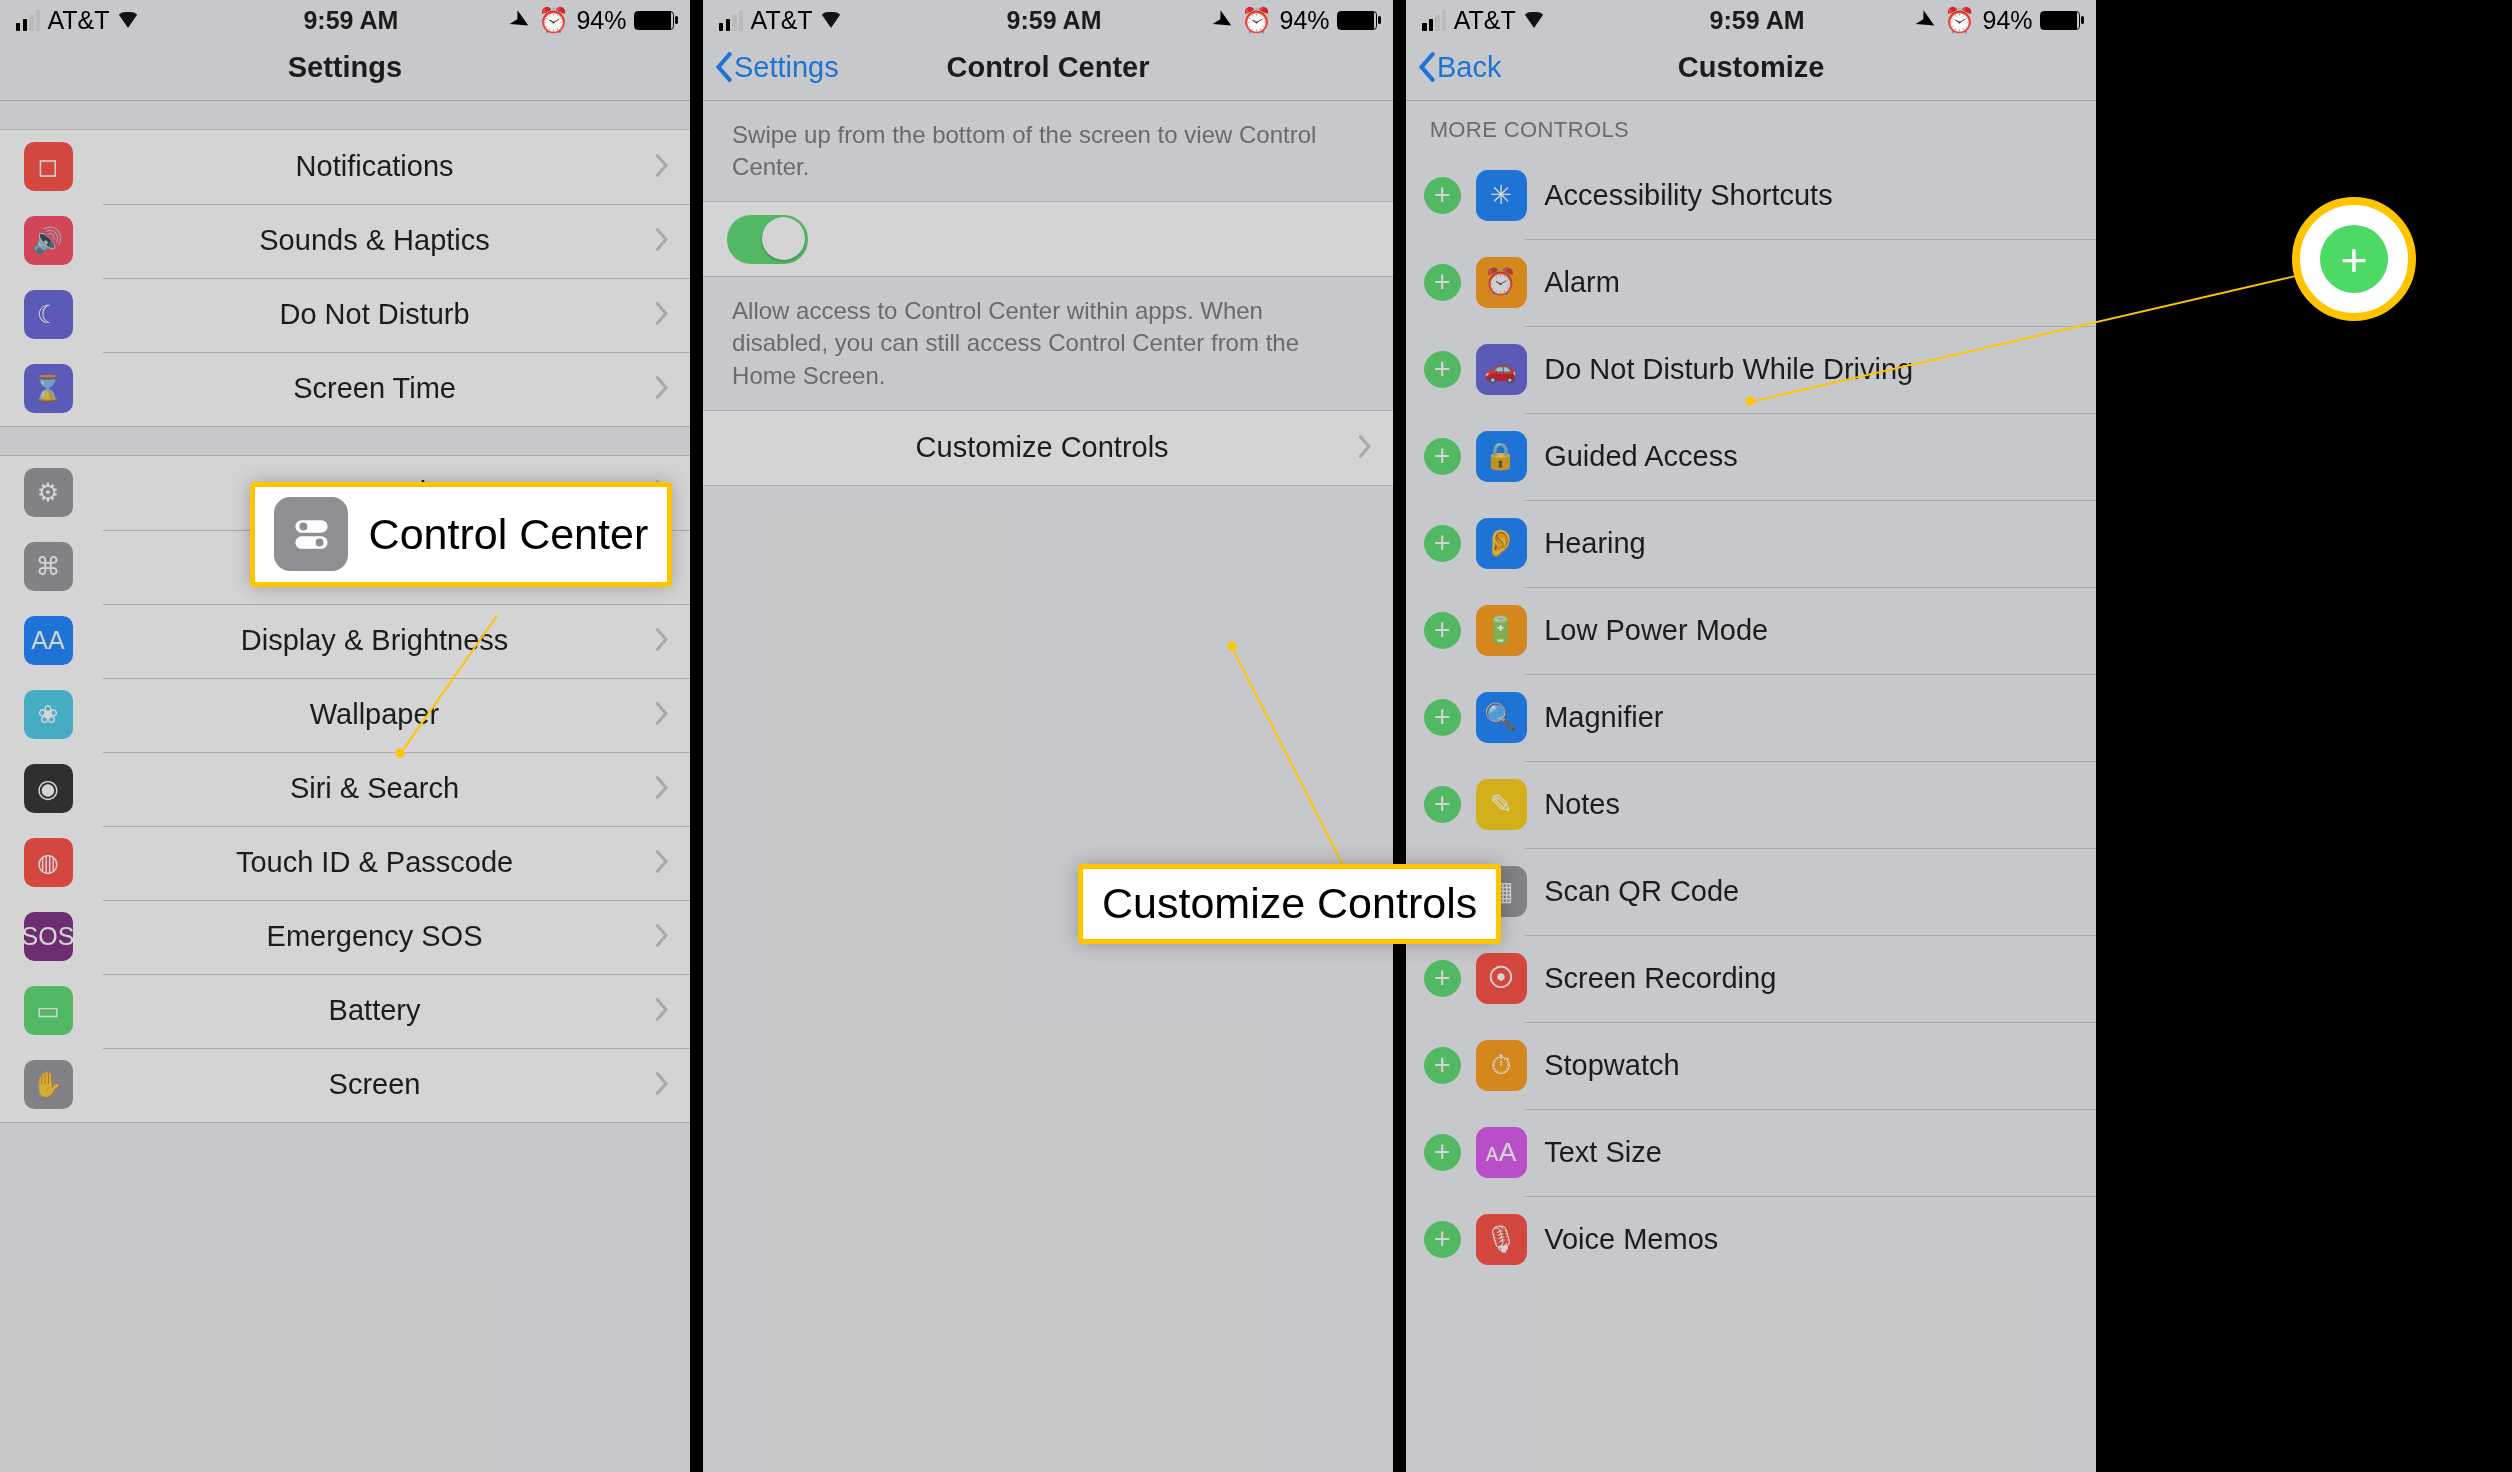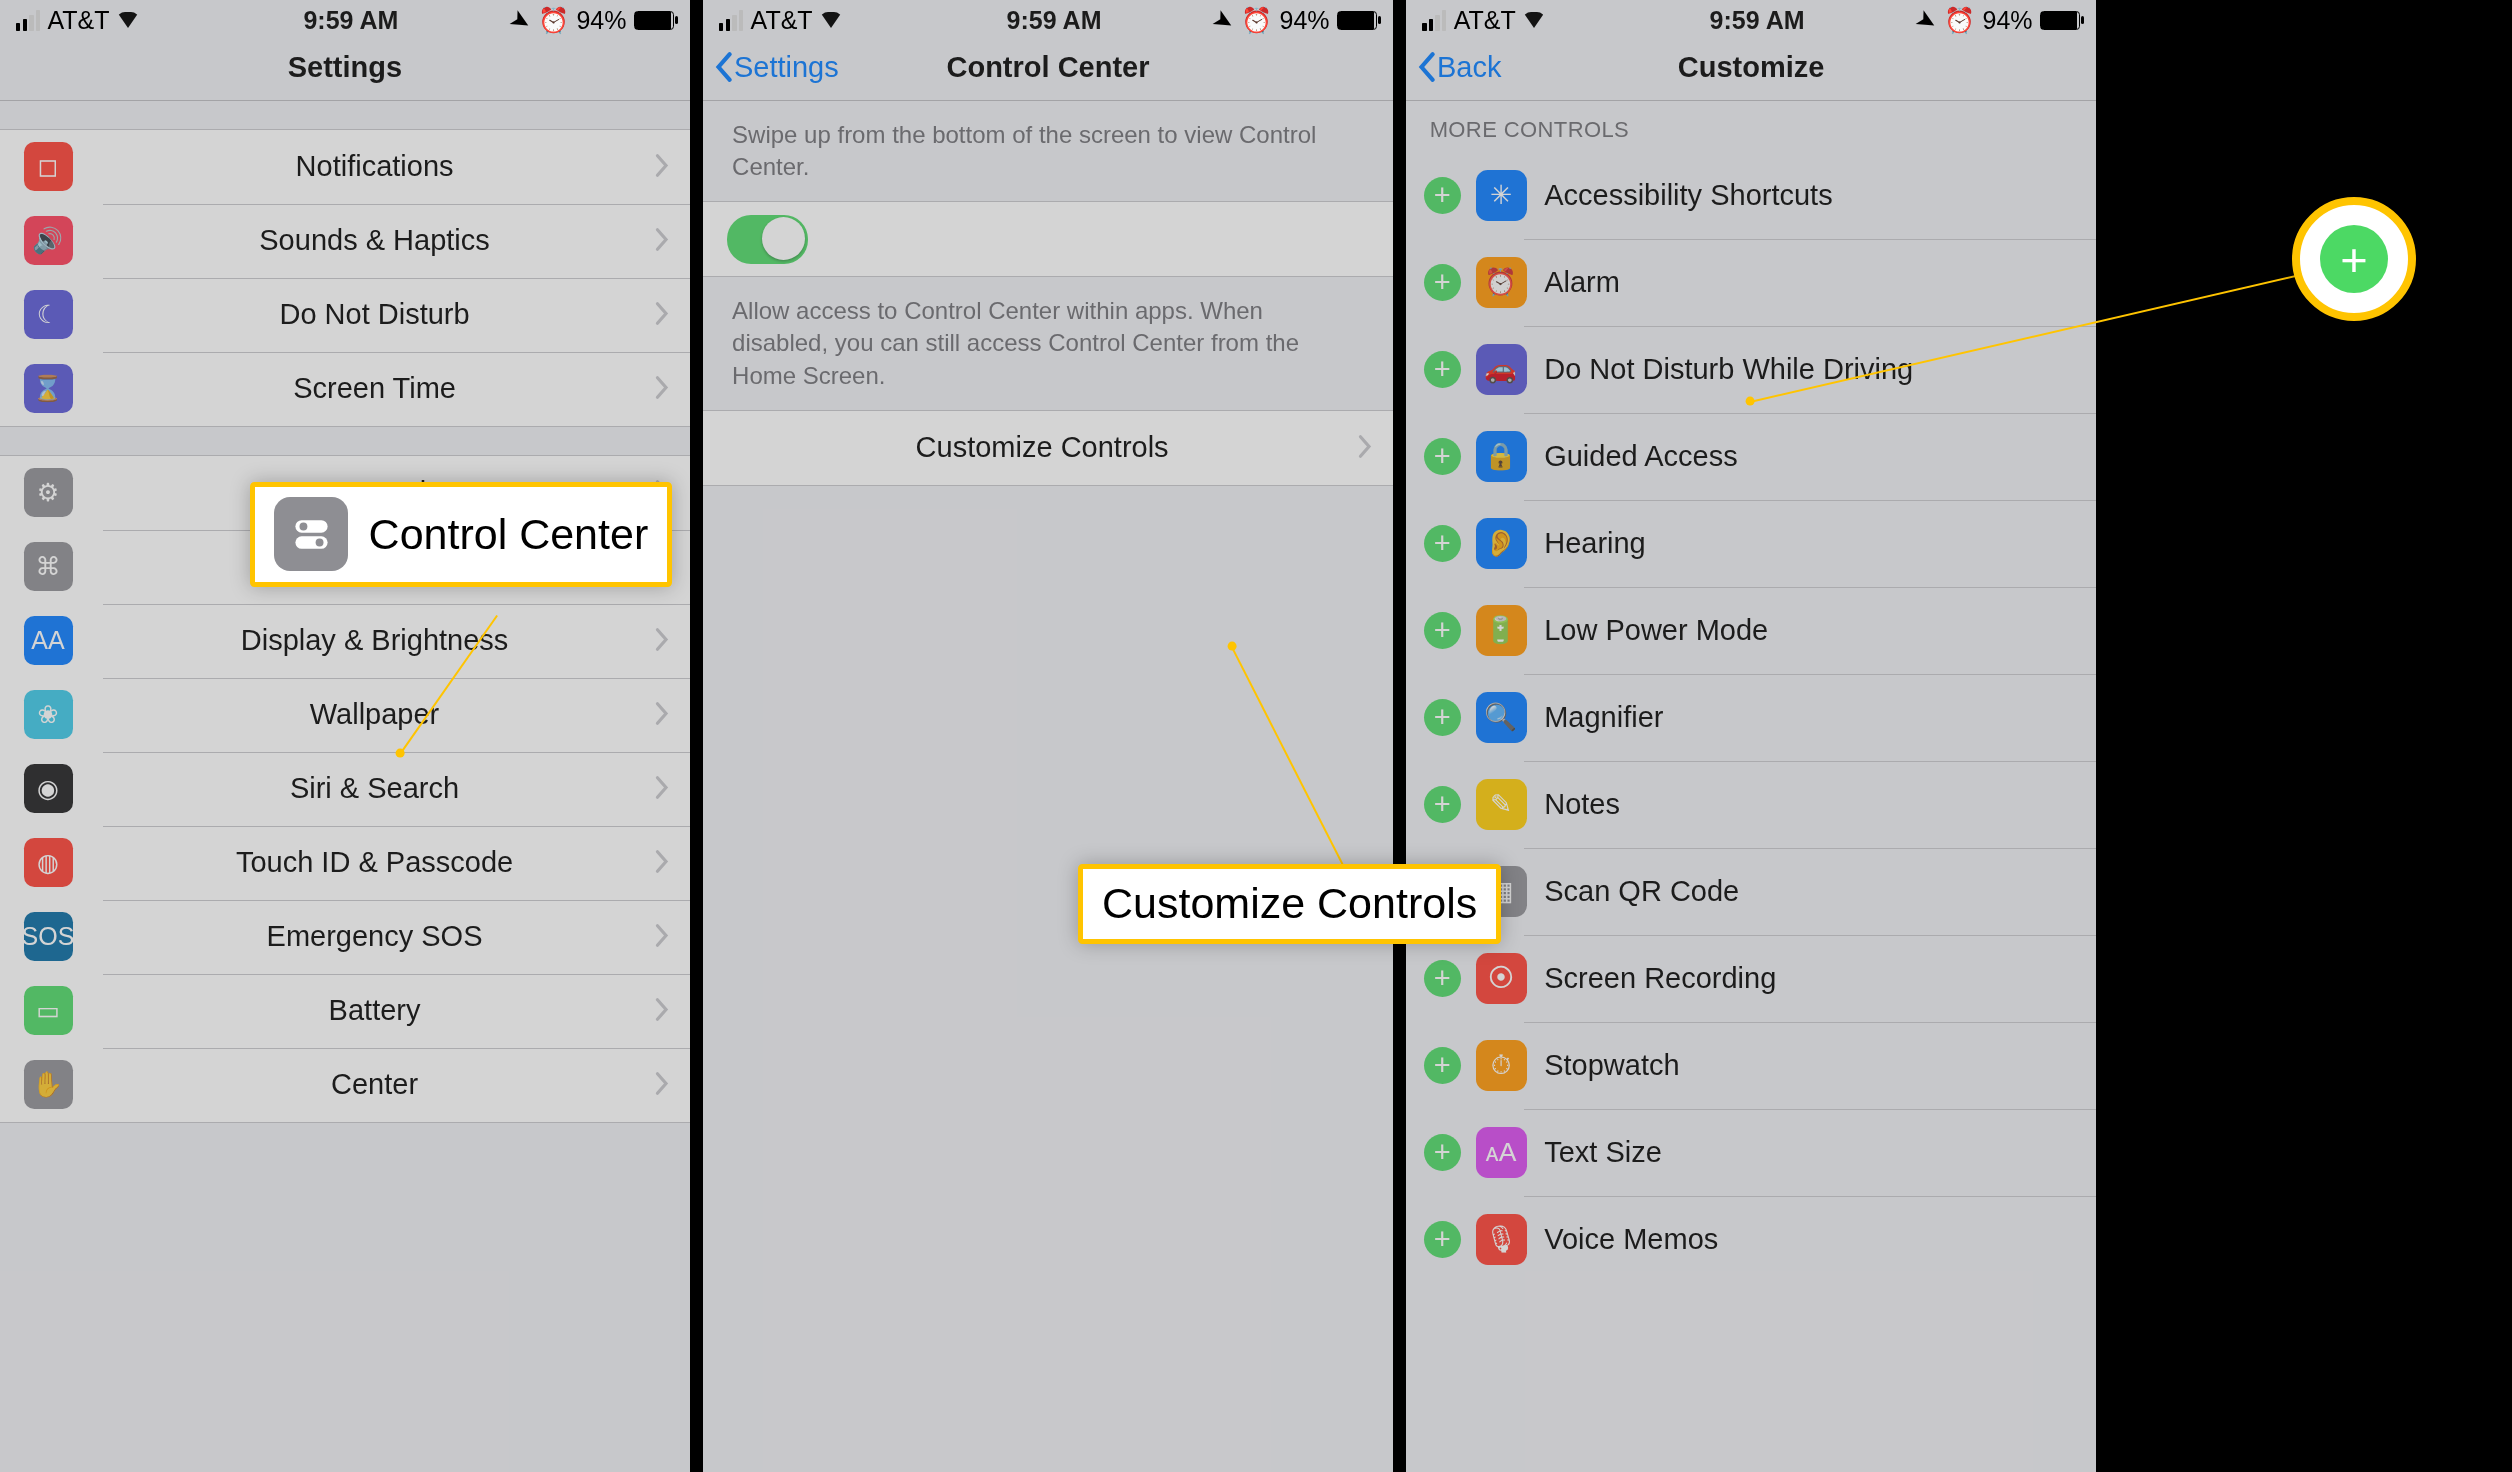--- a/index.html
+++ b/index.html
@@ -154,36 +154,36 @@
             </svg></div>
         </div>
         <div class="row">
           <div class="app-icon" style="background:#fe3c30">◍</div>
           <div class="label">Touch ID &amp; Passcode</div>
           <div class="chev"><svg viewBox="0 0 12 20">
               <path d="M2 2 L9 10 L2 18" stroke="currentColor" stroke-width="2.6" fill="none" stroke-linecap="round"></path>
             </svg></div>
         </div>
         <div class="row">
-          <div class="app-icon" style="background:#0369a1">SOS</div>
+          <div class="app-icon" style="background:#701a75">SOS</div>
           <div class="label">Emergency SOS</div>
           <div class="chev"><svg viewBox="0 0 12 20">
               <path d="M2 2 L9 10 L2 18" stroke="currentColor" stroke-width="2.6" fill="none" stroke-linecap="round"></path>
             </svg></div>
         </div>
         <div class="row">
           <div class="app-icon" style="background:#4cd964">▭</div>
           <div class="label">Battery</div>
           <div class="chev"><svg viewBox="0 0 12 20">
               <path d="M2 2 L9 10 L2 18" stroke="currentColor" stroke-width="2.6" fill="none" stroke-linecap="round"></path>
             </svg></div>
         </div>
         <div class="row">
           <div class="app-icon" style="background:#8e8e93">✋</div>
-          <div class="label">Center</div>
+          <div class="label">Screen</div>
           <div class="chev"><svg viewBox="0 0 12 20">
               <path d="M2 2 L9 10 L2 18" stroke="currentColor" stroke-width="2.6" fill="none" stroke-linecap="round"></path>
             </svg></div>
         </div>
       </div>
   </div>
 
   <div class="phone dim">
     <div class="status">
       <div class="left">

